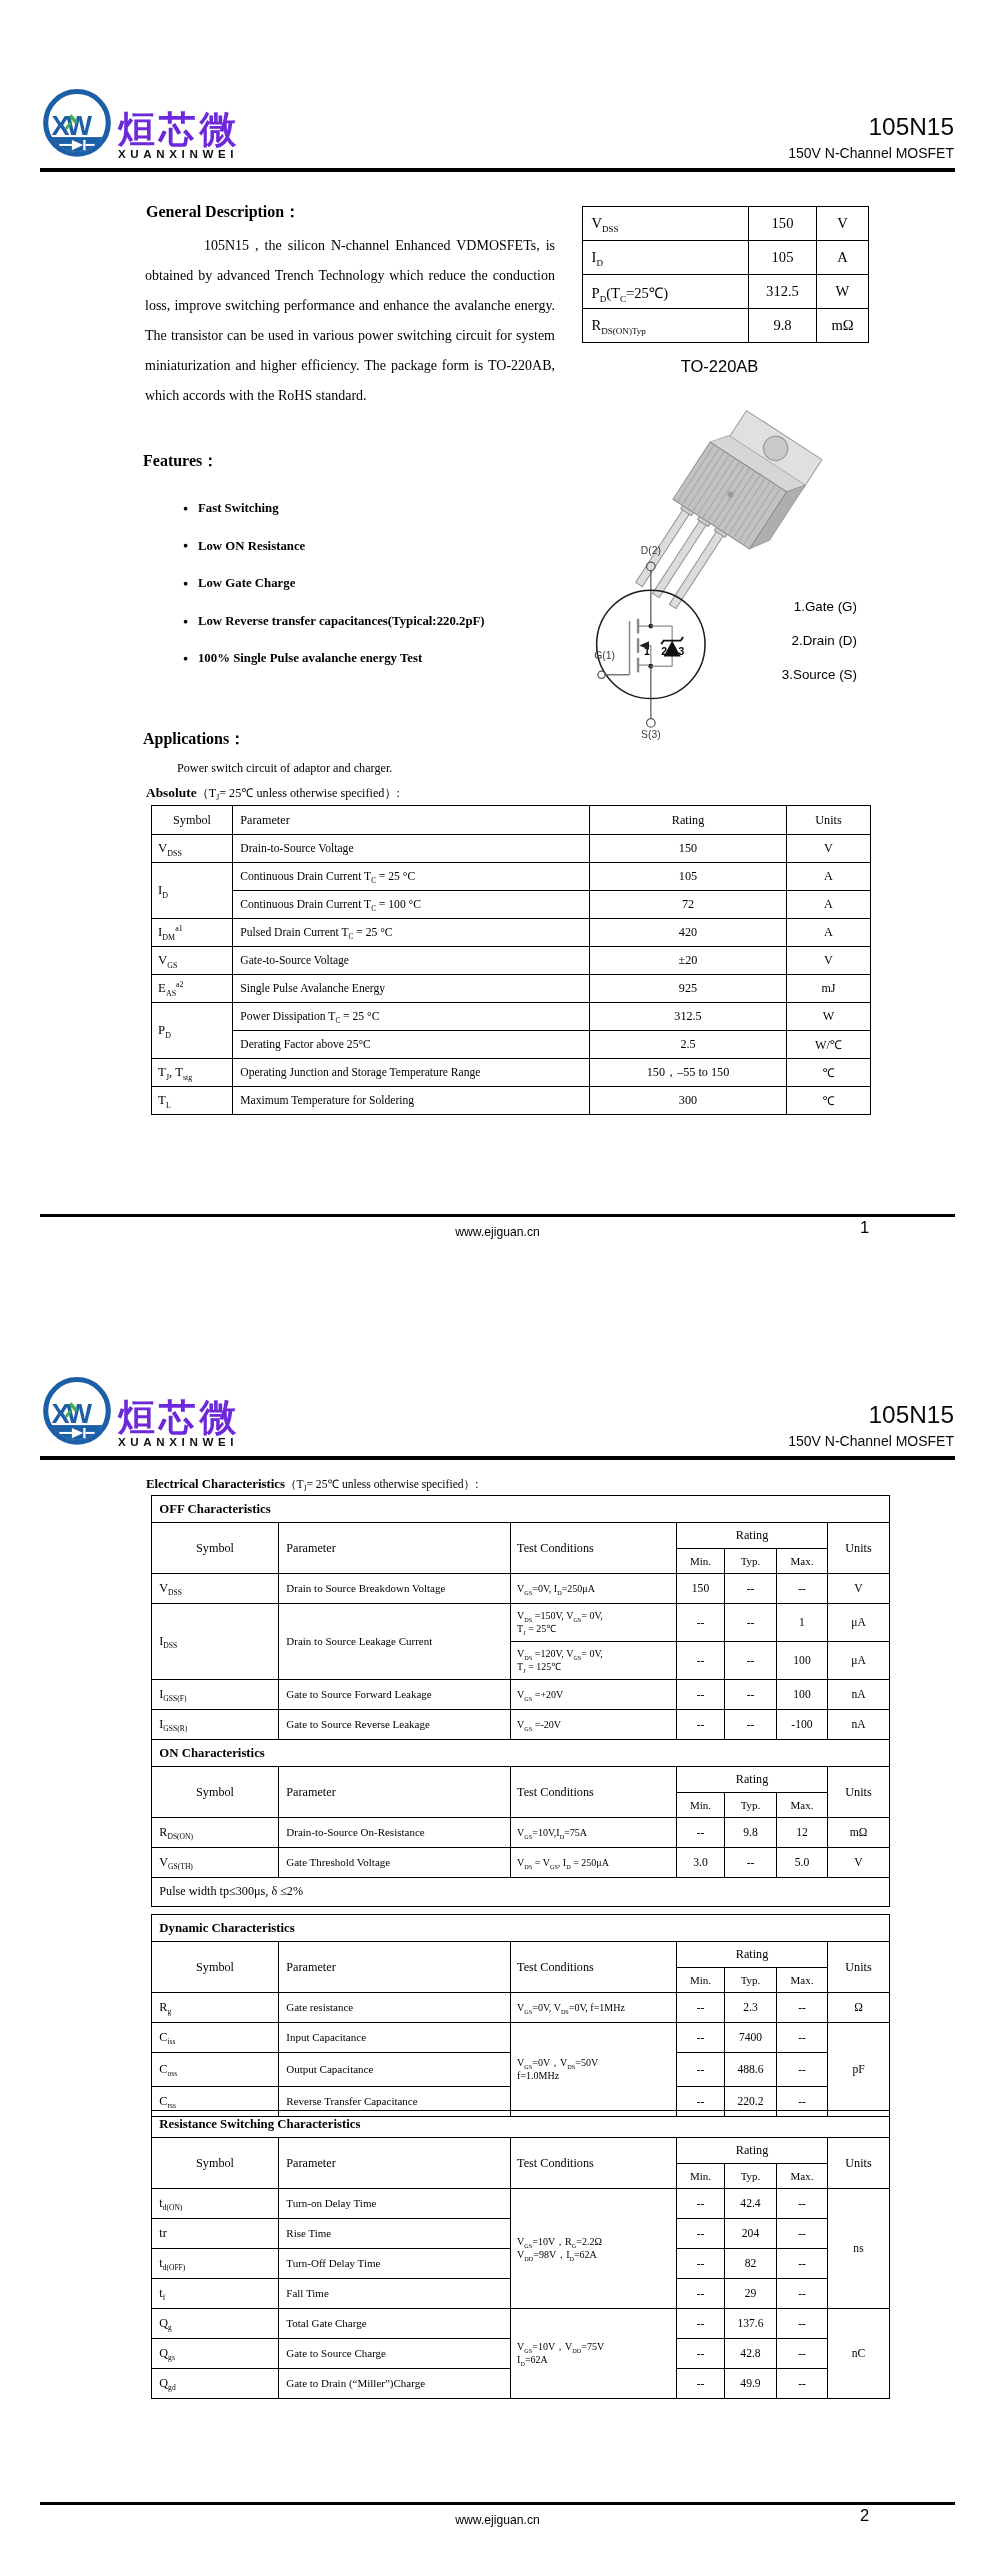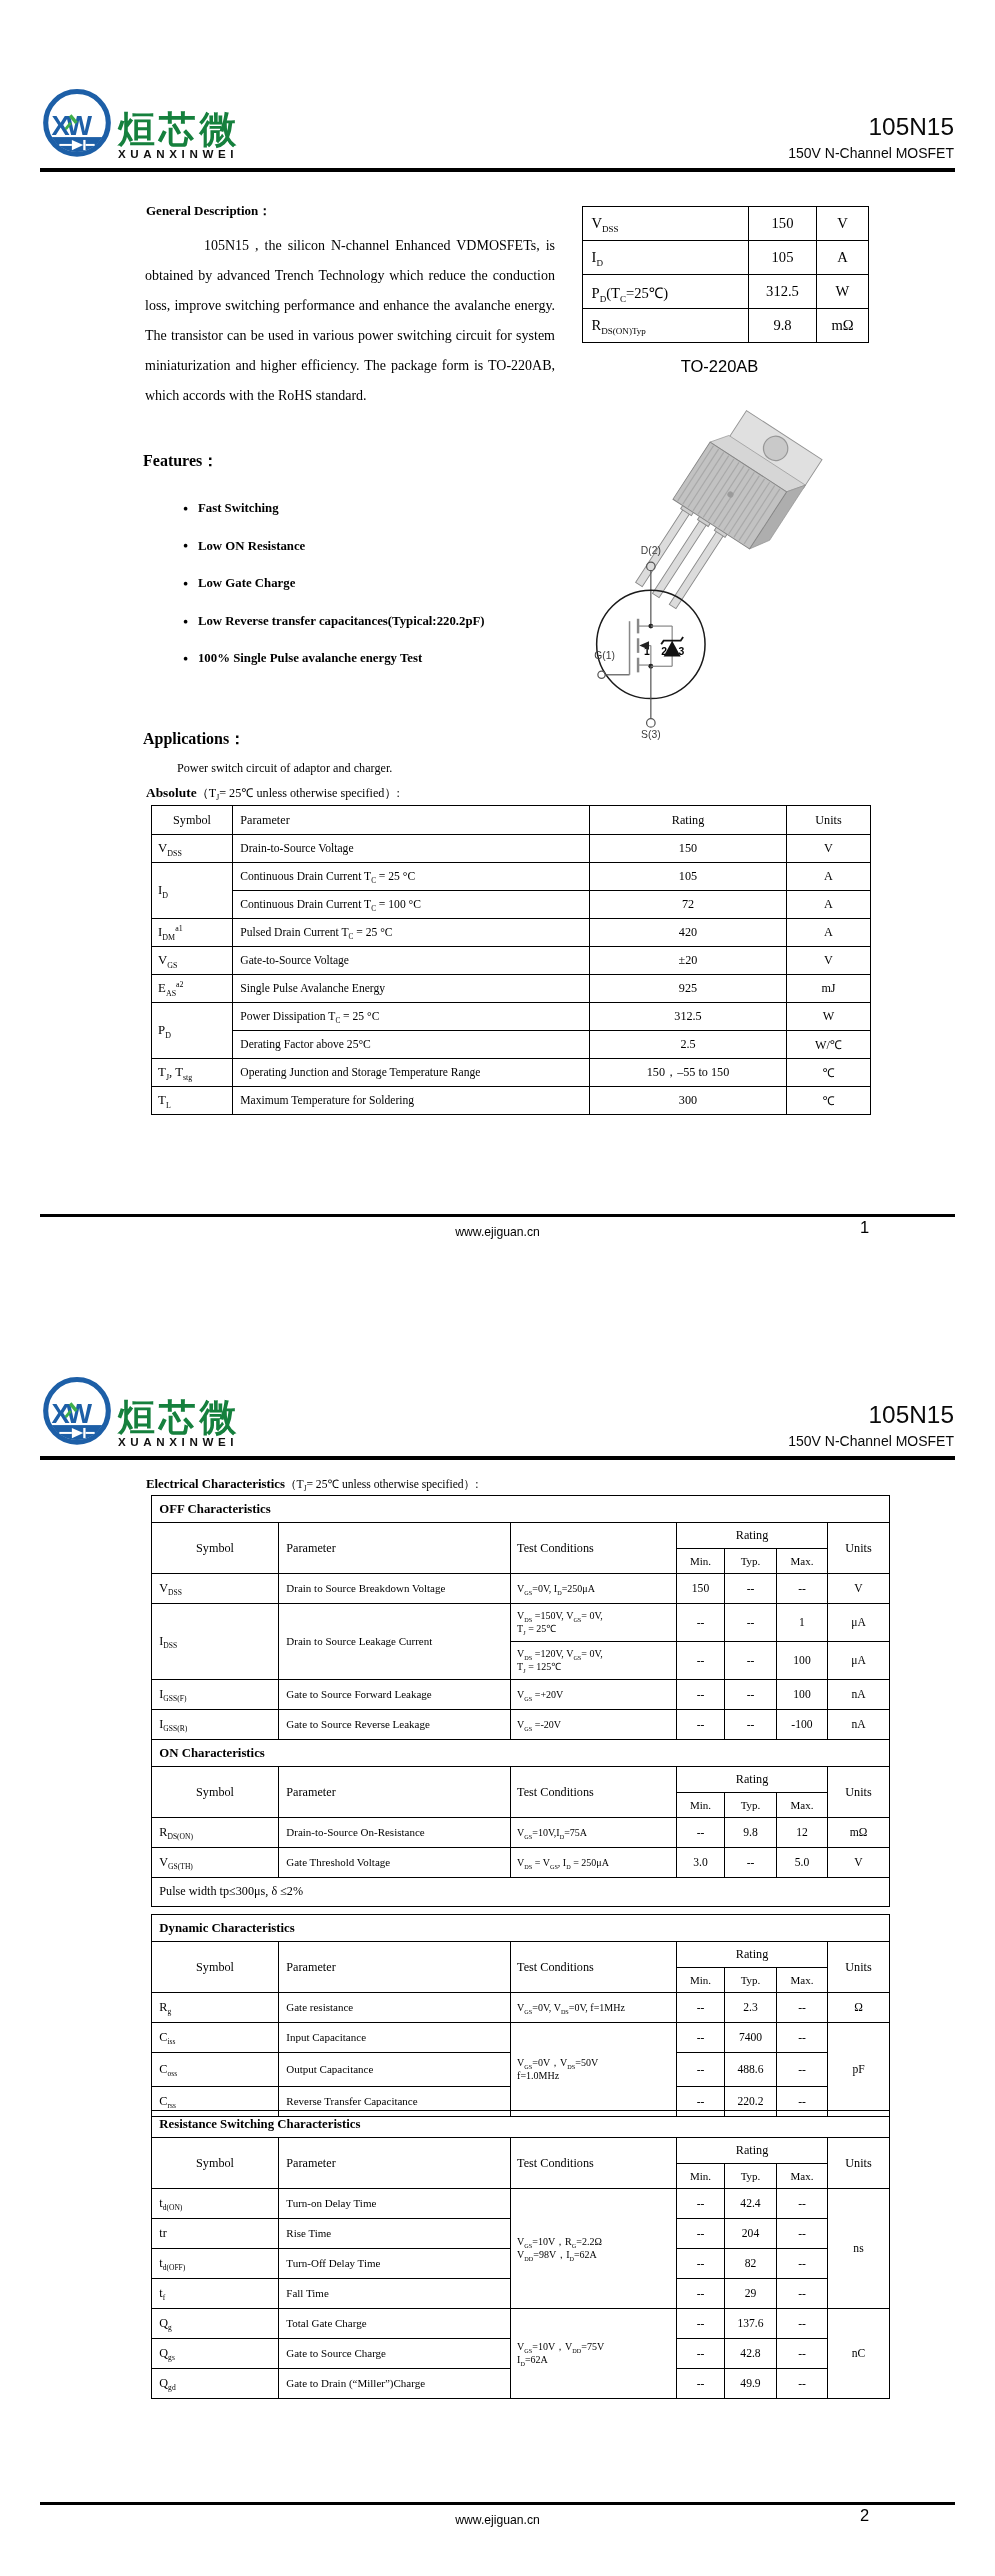--- a/index.html
+++ b/index.html
@@ -3,28 +3,28 @@
 <meta charset="utf-8">
 <style>
   html,body{margin:0;padding:0;background:#ffffff;}
   body{width:995px;height:2576px;position:relative;color:#000;}
   .page{position:relative;width:995px;height:1288px;background:#fff;overflow:hidden;}
   .abs{position:absolute;}
   .serif{font-family:"Liberation Serif",serif;}
   sub{font-size:62%;line-height:0;}
   sup{font-size:62%;line-height:0;}
   
-  .brand-cn{font-family:"Liberation Sans",sans-serif;font-weight:700;font-size:37px;letter-spacing:3.7px;color:#15803d;line-height:1;}
+  .brand-cn{font-family:"Liberation Sans",sans-serif;font-weight:700;font-size:37px;letter-spacing:3.7px;color:#6d28d9;line-height:1;}
   .brand-en{font-family:"Liberation Sans",sans-serif;font-weight:700;font-size:11.6px;letter-spacing:4.6px;color:#101010;}
   .part-no{font-family:"Liberation Sans",sans-serif;font-weight:400;font-size:24.4px;color:#0a0a0a;text-align:right;}
   .part-sub{font-family:"Liberation Sans",sans-serif;font-weight:400;font-size:14px;color:#0a0a0a;text-align:right;}
   .rule{background:#000;height:4.3px;left:40px;width:915px;}
   .rule2{background:#000;height:3px;left:40px;width:915px;}
   
-  .h1{font-family:"Liberation Serif",serif;font-weight:700;font-size:13px;}
+  .h1{font-family:"Liberation Serif",serif;font-weight:700;font-size:16px;}
   .gd-body{font-family:"Liberation Serif",serif;font-size:14px;line-height:30px;text-align:justify;text-indent:59px;}
   .feat li{list-style:none;font-family:"Liberation Serif",serif;font-weight:700;font-size:12.8px;margin-bottom:22.6px;}
   .feat .dot{font-size:8.5px;margin-right:9.8px;vertical-align:1.2px;}
   .app-body{font-family:"Liberation Serif",serif;font-size:12.2px;}
   .cond{font-weight:400;font-size:12.2px;}
   
   table{border-collapse:collapse;table-layout:fixed;}
   td,th{border:1.2px solid #000;font-family:"Liberation Serif",serif;overflow:hidden;}
   .tsum{width:287px;}
   .tsum td{height:31px;font-size:14.6px;}
@@ -185,20 +185,25 @@
       <line x1="95" y1="138" x2="130" y2="138" stroke="#888" stroke-width="2"></line>
       <line x1="130" y1="138" x2="130" y2="204" stroke="#888" stroke-width="2"></line>
       <line x1="95" y1="204" x2="130" y2="204" stroke="#888" stroke-width="2"></line>
       <polygon points="116,188 144,188 130,162" fill="#111"></polygon>
       <path d="M112 168 L116 162 L144 162 L148 156" fill="none" stroke="#111" stroke-width="3"></path>
       <line x1="95" y1="204" x2="95" y2="290" stroke="#555" stroke-width="2"></line>
       <circle cx="95" cy="297" r="7" fill="none" stroke="#555" stroke-width="2"></circle>
       <text x="95" y="322" text-anchor="middle" font-family="Liberation Sans,sans-serif" font-size="17" fill="#3a3a3a">S(3)</text>
     </svg>
   </div>
+  <div class="abs legend" style="left:726px;top:590px;">
+    <div>1.Gate (G)</div>
+    <div>2.Drain (D)</div>
+    <div>3.Source (S)</div>
+  </div>
 
   <div class="abs h1" style="left:143px;top:729px;font-size:16px;">Applications：</div>
   <div class="abs app-body" style="left:177px;top:761px;">Power switch circuit of adaptor and charger.</div>
 
   <div class="abs serif" style="left:146px;top:784px;font-size:13.4px;">
     <b>Absolute</b><span class="cond">（T<sub>J</sub>= 25℃  unless otherwise specified）:</span>
   </div>
   <table class="tabs abs ot" style="left:151px;top:805px;">
     <colgroup>
         <col style="width:81px">

